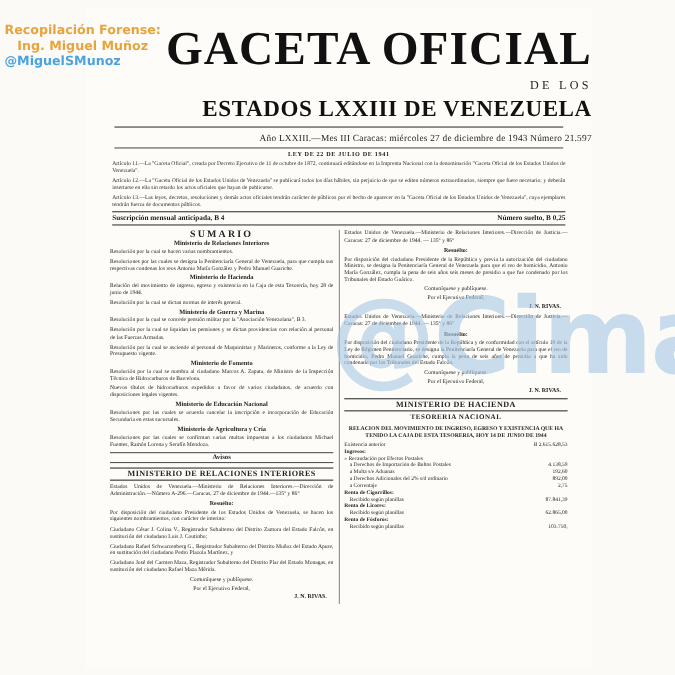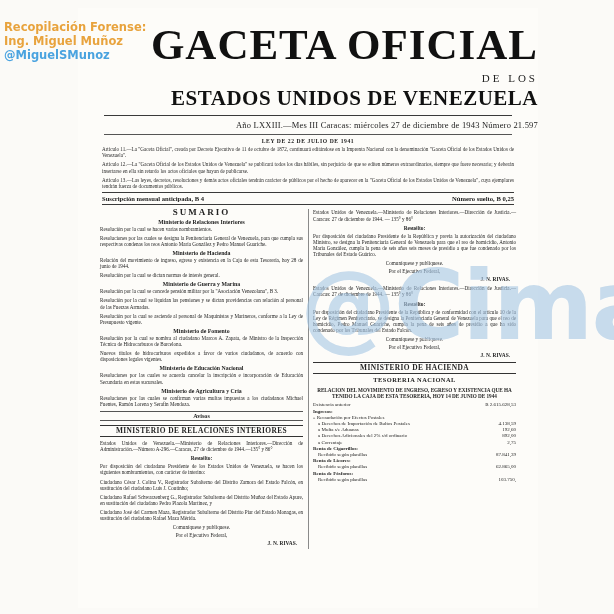--- a/index.html
+++ b/index.html
@@ -27,21 +27,21 @@
     left: 4px;
     z-index: 40;
     font-family: "DejaVu Sans", sans-serif;
     font-weight: bold;
     font-size: 11.5px;
     line-height: 14px;
     color: #e8a33d;
     text-shadow: 0 0 1px rgba(255,255,255,0.6);
     white-space: nowrap;
   }
-  .credit .l2 { color: #e8a33d; }
+  .credit .l2 { color: #e8a33d; text-align: center; }
   .credit .l3 { color: #4aa3df; }
 
   
   .wm {
     position: absolute;
     z-index: 35;
     pointer-events: none;
     font-family: "DejaVu Sans", sans-serif;
     font-weight: bold;
     color: rgba(120,170,215,0.40);
@@ -239,21 +239,21 @@
 </head>
 <body>
 
 <div id="page">
 
   <div class="sheet">
 
     <div class="masthead">
       <div class="title-main">GACETA OFICIAL</div>
       <div class="title-delos">DE LOS</div>
-      <div class="title-sub">ESTADOS UNIDOS DE VENEZUELA</div>
+      <div class="title-sub">ESTADOS LXXIII DE VENEZUELA</div>
       <hr class="rule">
       <div class="issue-line">Año LXXIII.—Mes III   Caracas: miércoles 27 de diciembre de 1943   Número 21.597</div>
       <hr class="rule thin">
     </div>
 
     <div class="law-head">LEY DE 22 DE JULIO DE 1941</div>
     <div class="law-body">
       <p>Artículo 11.—La "Gaceta Oficial", creada por Decreto Ejecutivo de 11 de octubre de 1872, continuará editándose en la Imprenta Nacional con la denominación "Gaceta Oficial de los Estados Unidos de Venezuela".</p>
       <p>Artículo 12.—La "Gaceta Oficial de los Estados Unidos de Venezuela" se publicará todos los días hábiles, sin perjuicio de que se editen números extraordinarios, siempre que fuere necesario; y deberán insertarse en ella sin retardo los actos oficiales que hayan de publicarse.</p>
       <p>Artículo 13.—Las leyes, decretos, resoluciones y demás actos oficiales tendrán carácter de públicos por el hecho de aparecer en la "Gaceta Oficial de los Estados Unidos de Venezuela", cuya ejemplares tendrán fuerza de documentos públicos.</p>

